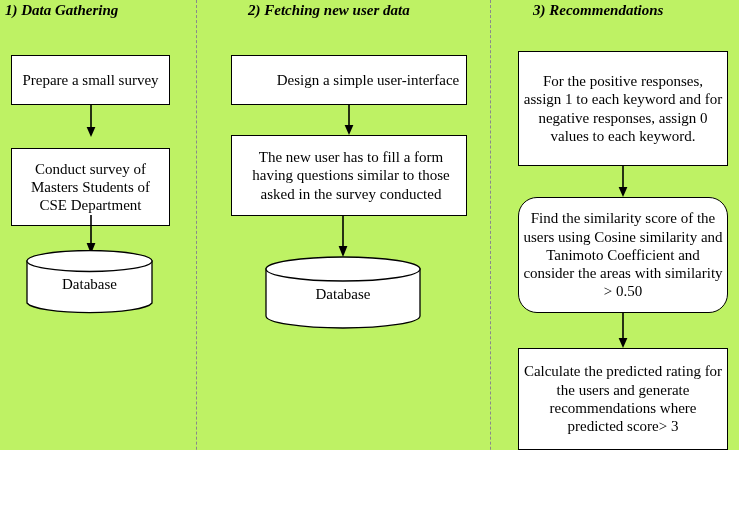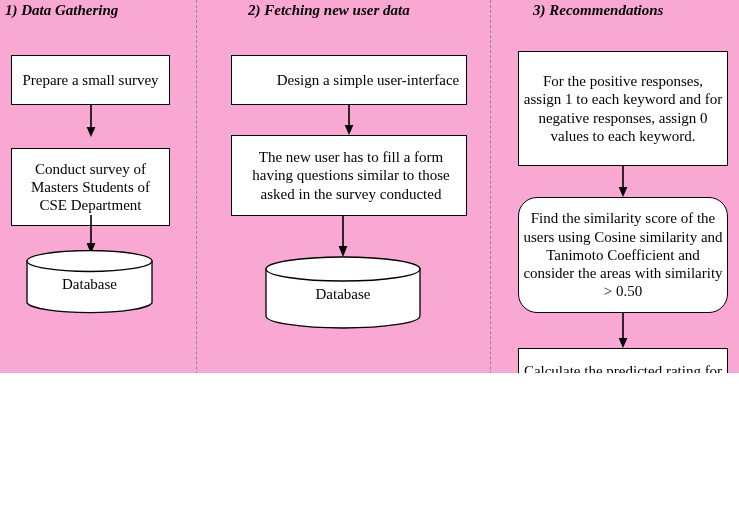--- a/index.html
+++ b/index.html
@@ -3,22 +3,22 @@
 <meta charset="utf-8">
 <style>
   html, body {
     margin: 0;
     padding: 0;
     background: #ffffff;
   }
   #page {
     position: relative;
     width: 739px;
-    height: 373px;
-    background: #f9a8d4;
+    height: 450px;
+    background: #bef264;
     overflow: hidden;
     font-family: "Liberation Serif", "DejaVu Serif", serif;
     color: #000000;
   }
 
   
   .col-heading {
     position: absolute;
     font-family: "Liberation Serif", "DejaVu Serif", serif;
     font-weight: bold;

